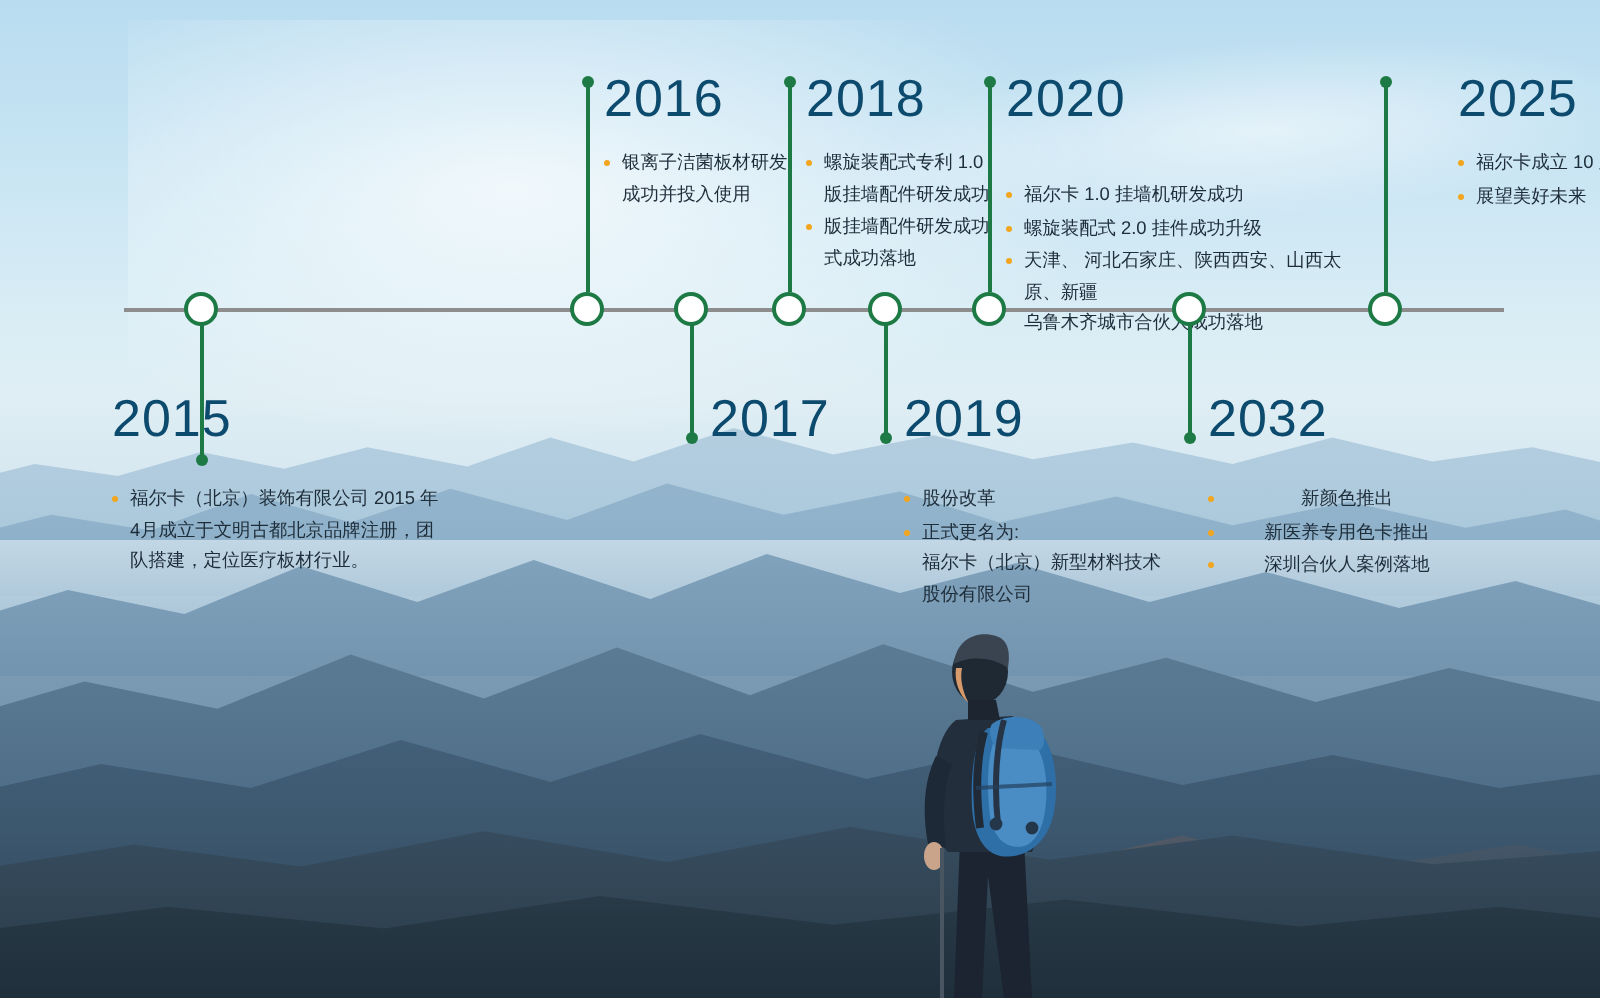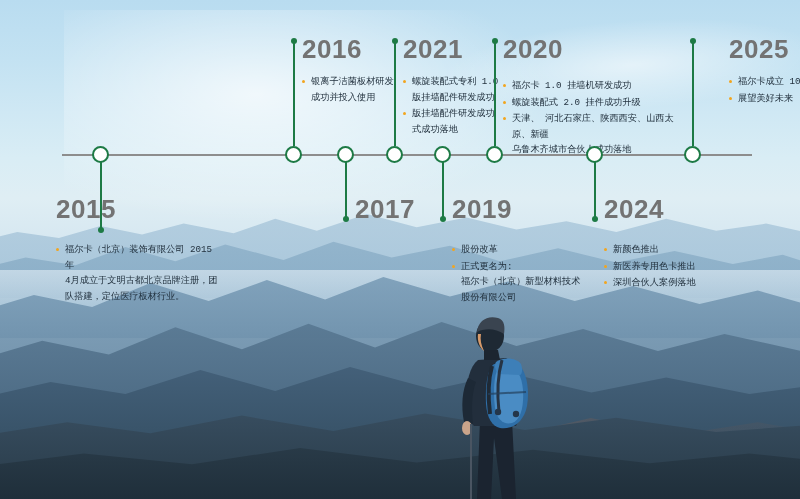--- a/index.html
+++ b/index.html
@@ -101,24 +101,24 @@
     position:absolute; width:6px; height:6px; border-radius:50%;
     background:#1d7a45; left:-2px;
   }
   .ring {
     position:absolute; width:17px; height:17px; border-radius:50%;
     background:#ffffff; border:2px solid #1d7a45; left:-8px; top:-8px;
   }
 
   .entry { position:absolute; }
   .year {
-    font-size:26px; font-weight:700; color:#737373;
+    font-size:26px; font-weight:400; color:#0c4a6e;
     letter-spacing:.5px; line-height:1; white-space:nowrap;
   }
-  .bullets { margin-top:9px;font-family:Liberation Mono, monospace; }
+  .bullets { margin-top:9px; }
   .bullet {
     position:relative; padding-left:9px;
     font-size:9.2px; line-height:15.5px; color:#1e2d3a;
     margin-bottom:1px; white-space:pre-line;
   }
   .bullet::before {
     content:""; position:absolute; left:0; top:6px;
     width:3px; height:3px; border-radius:50%; background:#F2A51E;
   }
   .above .year { margin-bottom:2px; }
@@ -213,21 +213,21 @@
   <div class="entry below" style="left:355px; top:196px; width:105px;">
     <div class="year">2017</div>
   </div>
 
   <div class="node" style="left:394px; top:154px;">
     <div class="ring"></div>
     <div class="stem" style="top:-113px; height:105px;"></div>
     <div class="dot-small" style="top:-116px;"></div>
   </div>
   <div class="entry above" style="left:403px; top:36px; width:100px;">
-    <div class="year">2021</div>
+    <div class="year">2018</div>
     <div class="bullets" style="margin-top:12px;">
       <div class="bullet">螺旋装配式专利 1.0
 版挂墙配件研发成功</div>
       <div class="bullet">版挂墙配件研发成功
 式成功落地</div>
     </div>
   </div>
 
   <div class="node" style="left:442px; top:154px;">
     <div class="ring"></div>
@@ -244,36 +244,36 @@
     </div>
   </div>
 
   <div class="node" style="left:494px; top:154px;">
     <div class="ring"></div>
     <div class="stem" style="top:-113px; height:105px;"></div>
     <div class="dot-small" style="top:-116px;"></div>
   </div>
   <div class="entry above" style="left:503px; top:36px; width:180px;">
     <div class="year">2020</div>
-    <div class="bullets" style="margin-top:16px;">
+    <div class="bullets" style="margin-top:28px;">
       <div class="bullet">福尔卡 1.0 挂墙机研发成功</div>
       <div class="bullet">螺旋装配式 2.0 挂件成功升级</div>
       <div class="bullet">天津、 河北石家庄、陕西西安、山西太原、新疆
 乌鲁木齐城市合伙人成功落地</div>
     </div>
   </div>
 
   <div class="node" style="left:594px; top:154px;">
     <div class="ring"></div>
     <div class="stem" style="top:8px; height:57px;"></div>
     <div class="dot-small" style="top:62px;"></div>
   </div>
   <div class="entry below" style="left:604px; top:196px; width:130px;">
-    <div class="year">2024</div>
-    <div class="bullets" style="margin-top:20px;">
+    <div class="year">2032</div>
+    <div class="bullets" style="margin-top:20px;text-align:center;">
       <div class="bullet">新颜色推出</div>
       <div class="bullet">新医养专用色卡推出</div>
       <div class="bullet">深圳合伙人案例落地</div>
     </div>
   </div>
 
   <div class="node" style="left:692px; top:154px;">
     <div class="ring"></div>
     <div class="stem" style="top:-113px; height:105px;"></div>
     <div class="dot-small" style="top:-116px;"></div>

